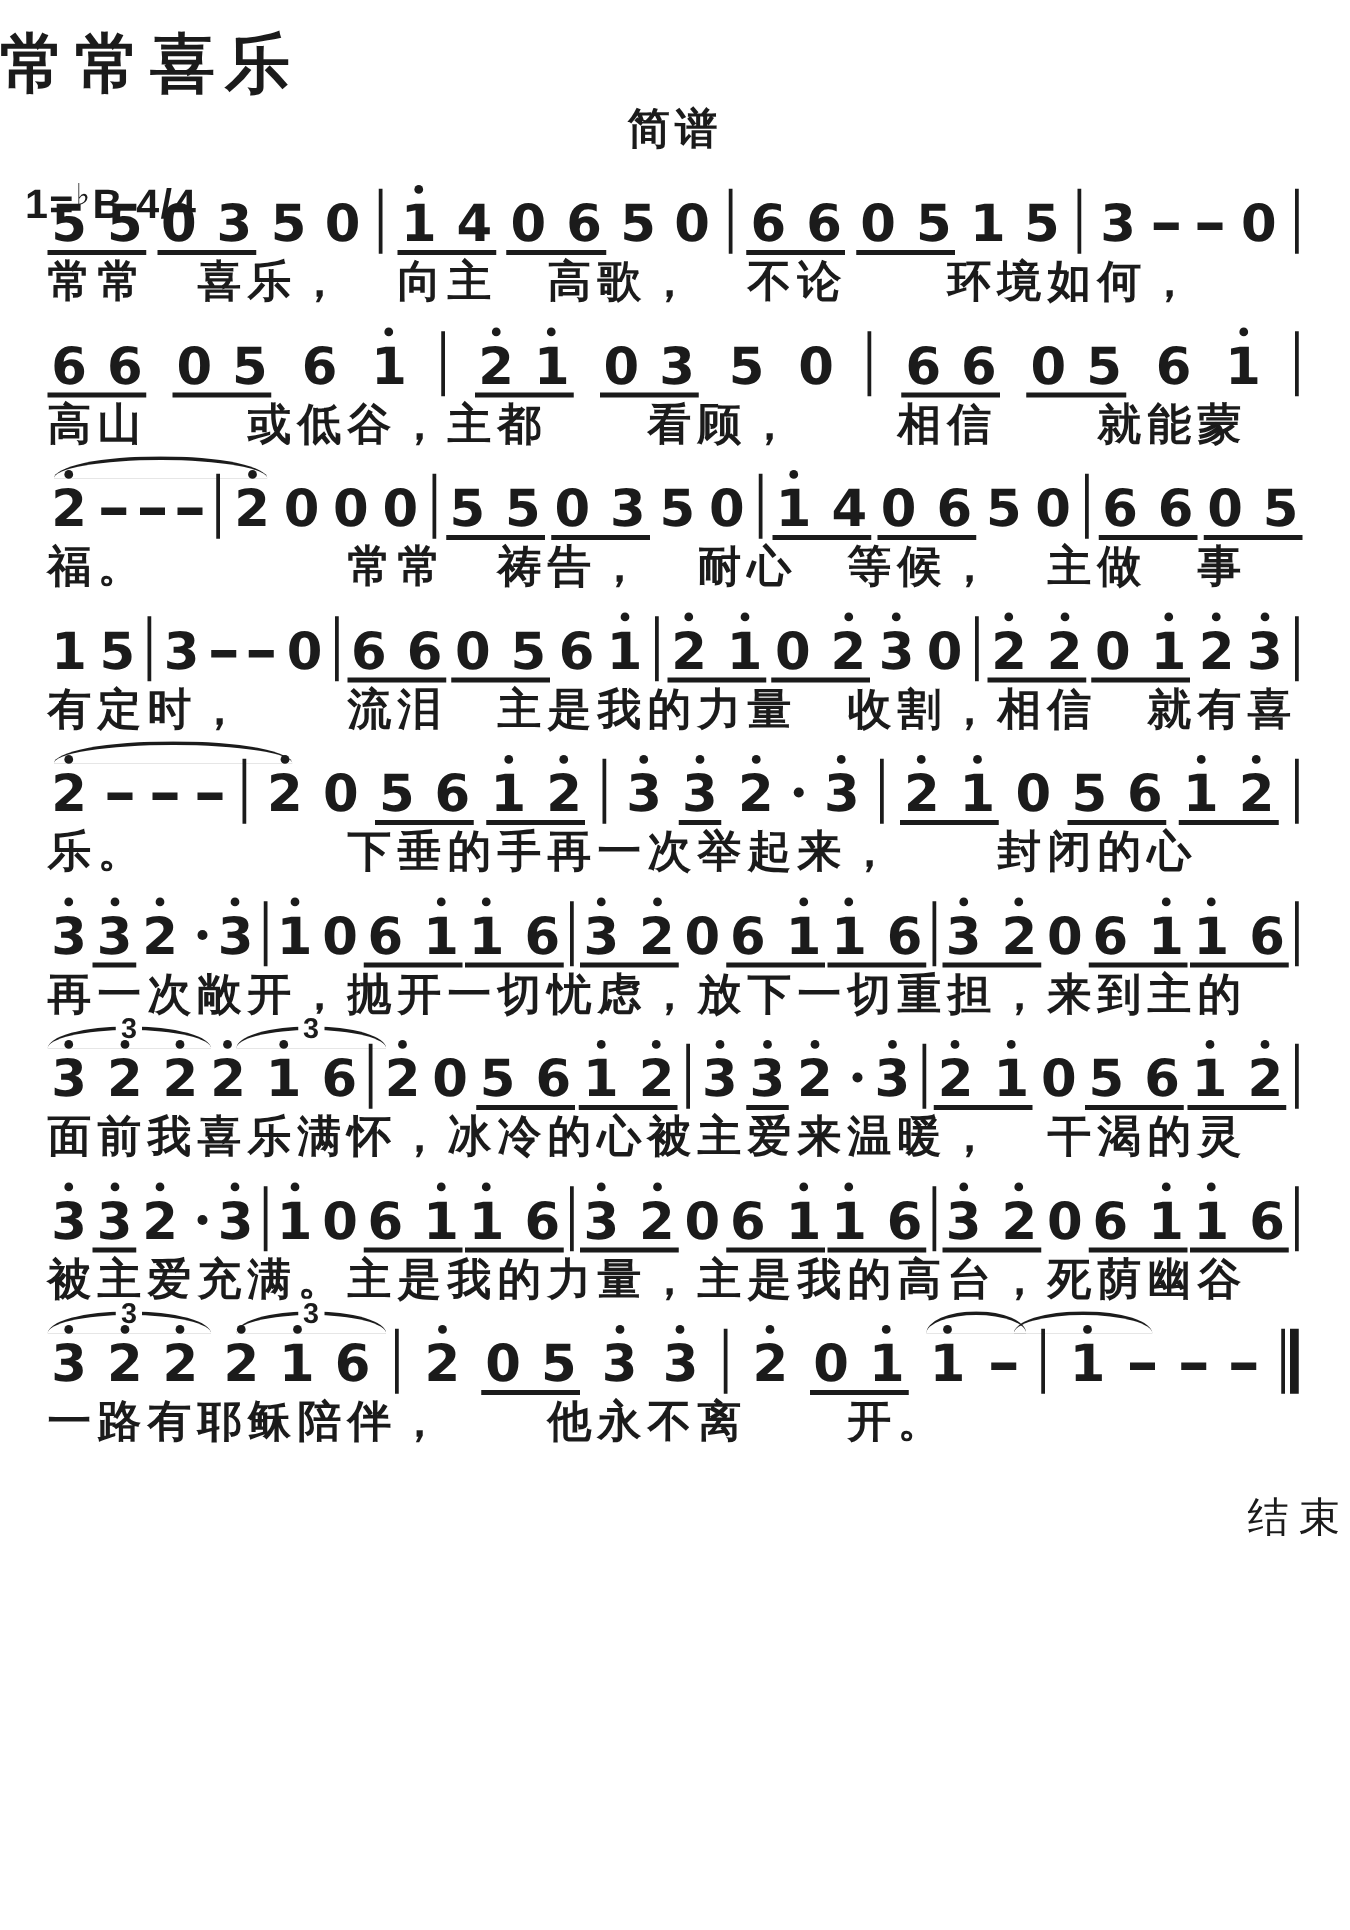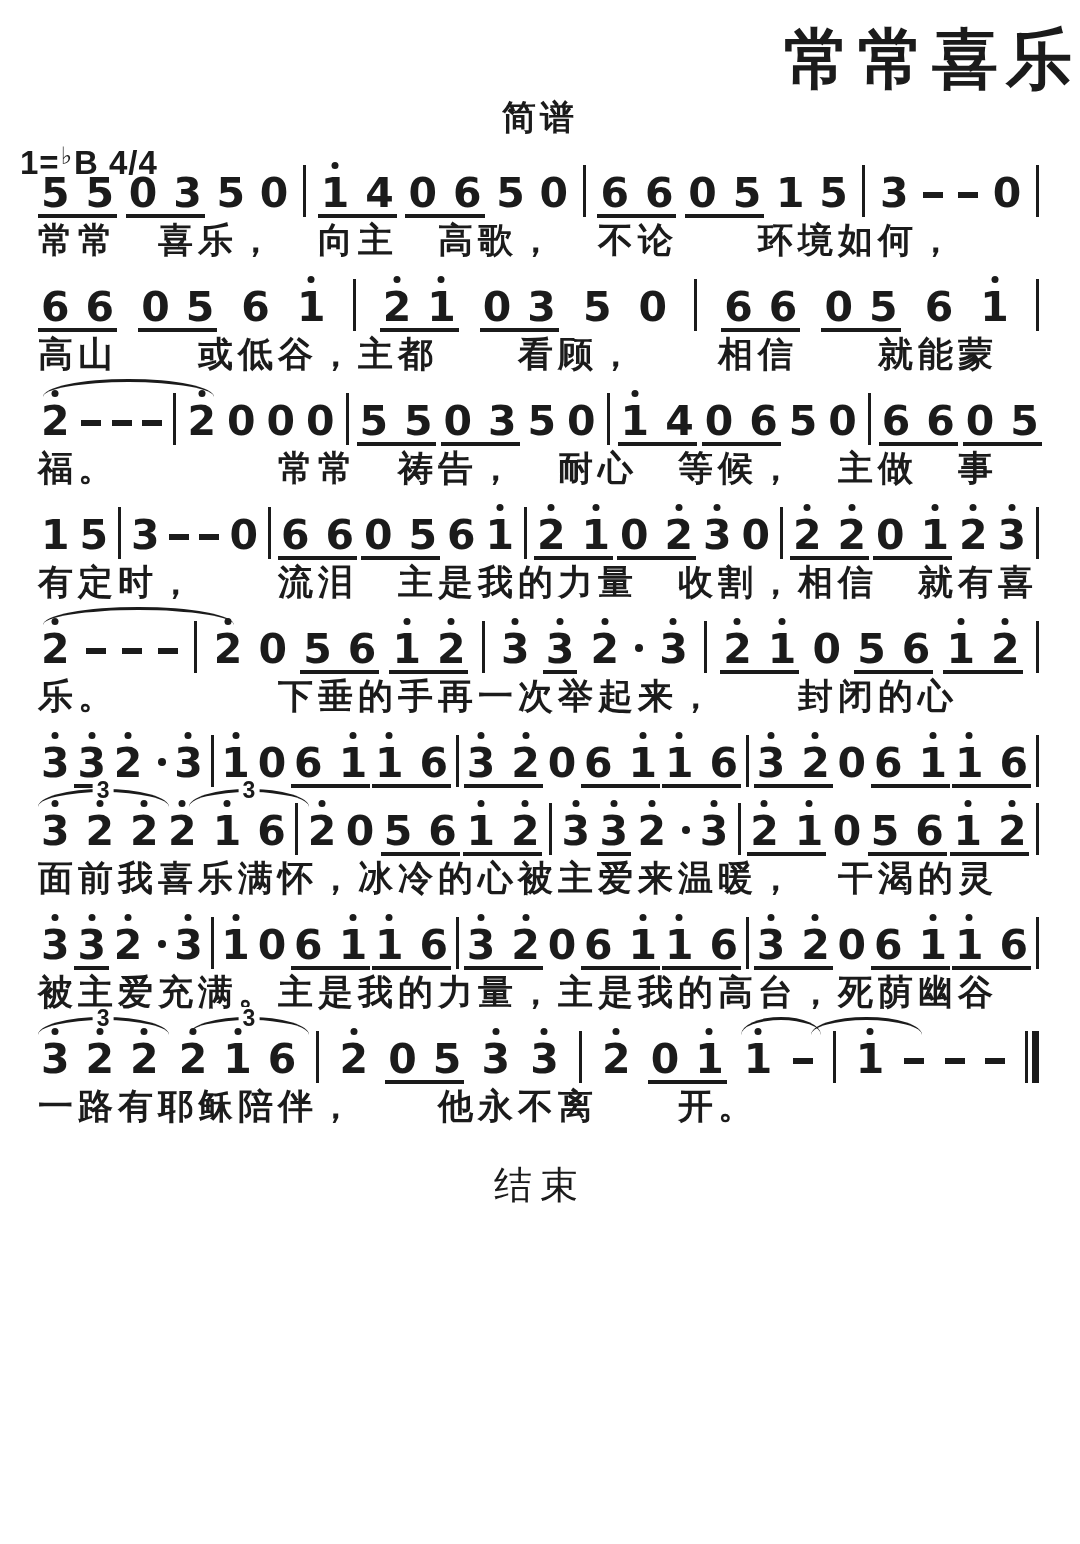--- a/index.html
+++ b/index.html
@@ -3,22 +3,22 @@
 <meta charset="utf-8">
 <style>
   html,body{margin:0;padding:0;}
   body{
     width:1080px;height:1544px;background:#ffffff;
     font-family:"Liberation Sans","DejaVu Sans",sans-serif;
     color:#1b1b1b;overflow:hidden;
   }
   .sheet{position:relative;width:1080px;height:1544px;box-sizing:border-box;}
   .title{
-    padding-top:26px;text-align:right;
-    font-size:66px;font-weight:700;letter-spacing:8px;line-height:1.0;
+    padding-top:26px;text-align:left;
+    font-size:52px;font-weight:700;letter-spacing:8px;line-height:1.0;
   }
   .subtitle{
     text-align:center;font-size:34px;font-weight:600;
     margin-top:8px;letter-spacing:4px;line-height:1.0;
   }
   .keysig{
     position:absolute;left:20px;top:142px;
     font-size:33px;font-weight:700;letter-spacing:1px;
   }
   .keysig .flat{font-size:24px;vertical-align:10px;margin:0 1px;}
@@ -54,21 +54,21 @@
   .arc{
     position:absolute;top:1px;height:18px;box-sizing:border-box;
     border-top:3px solid #1b1b1b;
     border-radius:50% 50% 0 0 / 100% 100% 0 0;
   }
   .arc .lbl{
     position:absolute;top:-13px;left:50%;transform:translateX(-50%);
     font-size:23px;font-weight:700;line-height:1;background:#ffffff;padding:0 4px;
   }
   .footer{
-    text-align:center;font-size:38px;font-weight:500;
+    text-align:right;font-size:33px;font-weight:500;
     margin-top:30px;letter-spacing:8px;
   }
 </style>
 </head>
 <body>
 
 <div class="sheet">
   <div class="title">常常喜乐</div>
   <div class="keysig"><span>1=</span><span class="flat">♭</span><span>B 4/4</span></div>
   <div class="subtitle">简谱</div>
@@ -495,20 +495,21 @@
             <span class="note">1<span class="odot"></span></span>
           </span>
           <span class="part u">
             <span class="note">1<span class="odot"></span></span>
             <span class="note">6</span>
           </span>
           <span class="part">
             <span class="bar"></span>
           </span>
         </div>
+        <div class="lyrics">再一次敞开，抛开一切忧虑，放下一切重担，来到主的</div>
       </div>
       <div class="line">
         <div class="notes">
           <span class="arc" style="left: 0%; width: 13%;">
             <span class="lbl">3</span>
           </span>
           <span class="arc" style="left: 15%; width: 12%;">
             <span class="lbl">3</span>
           </span>
           <span class="part">

